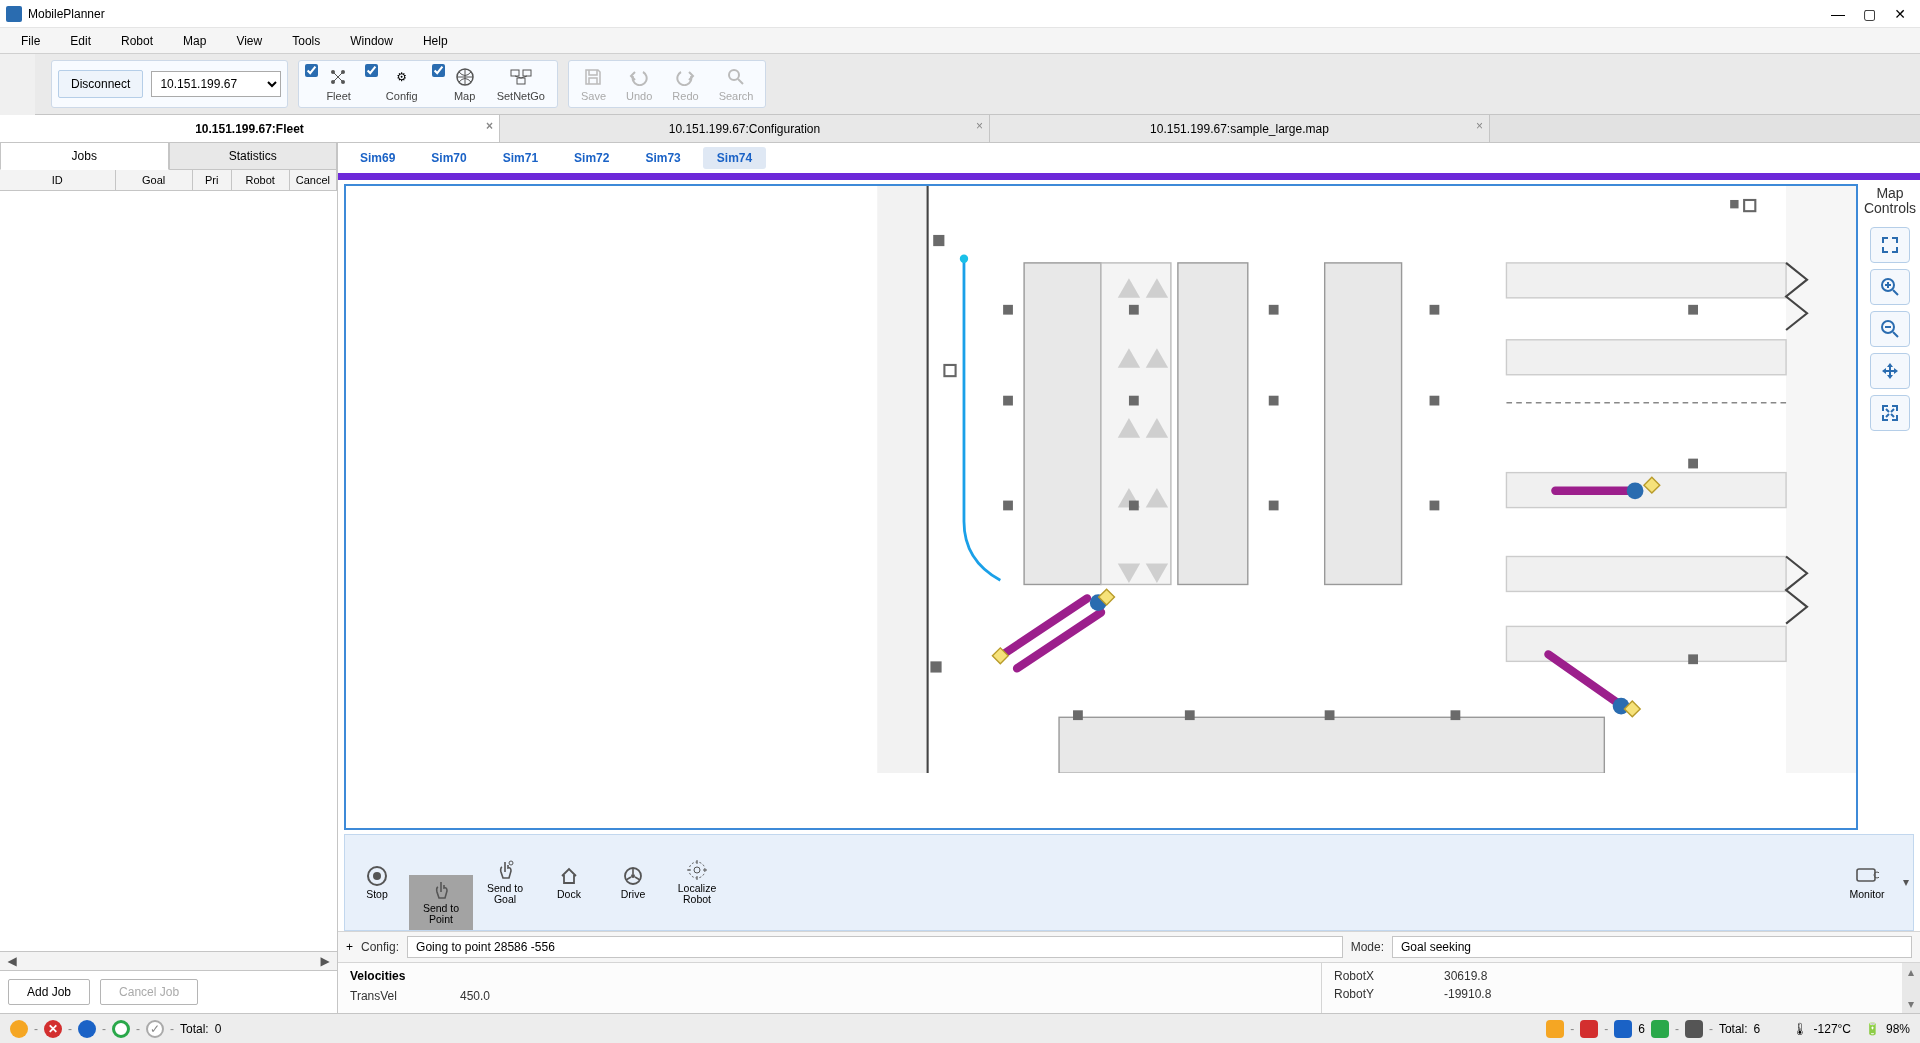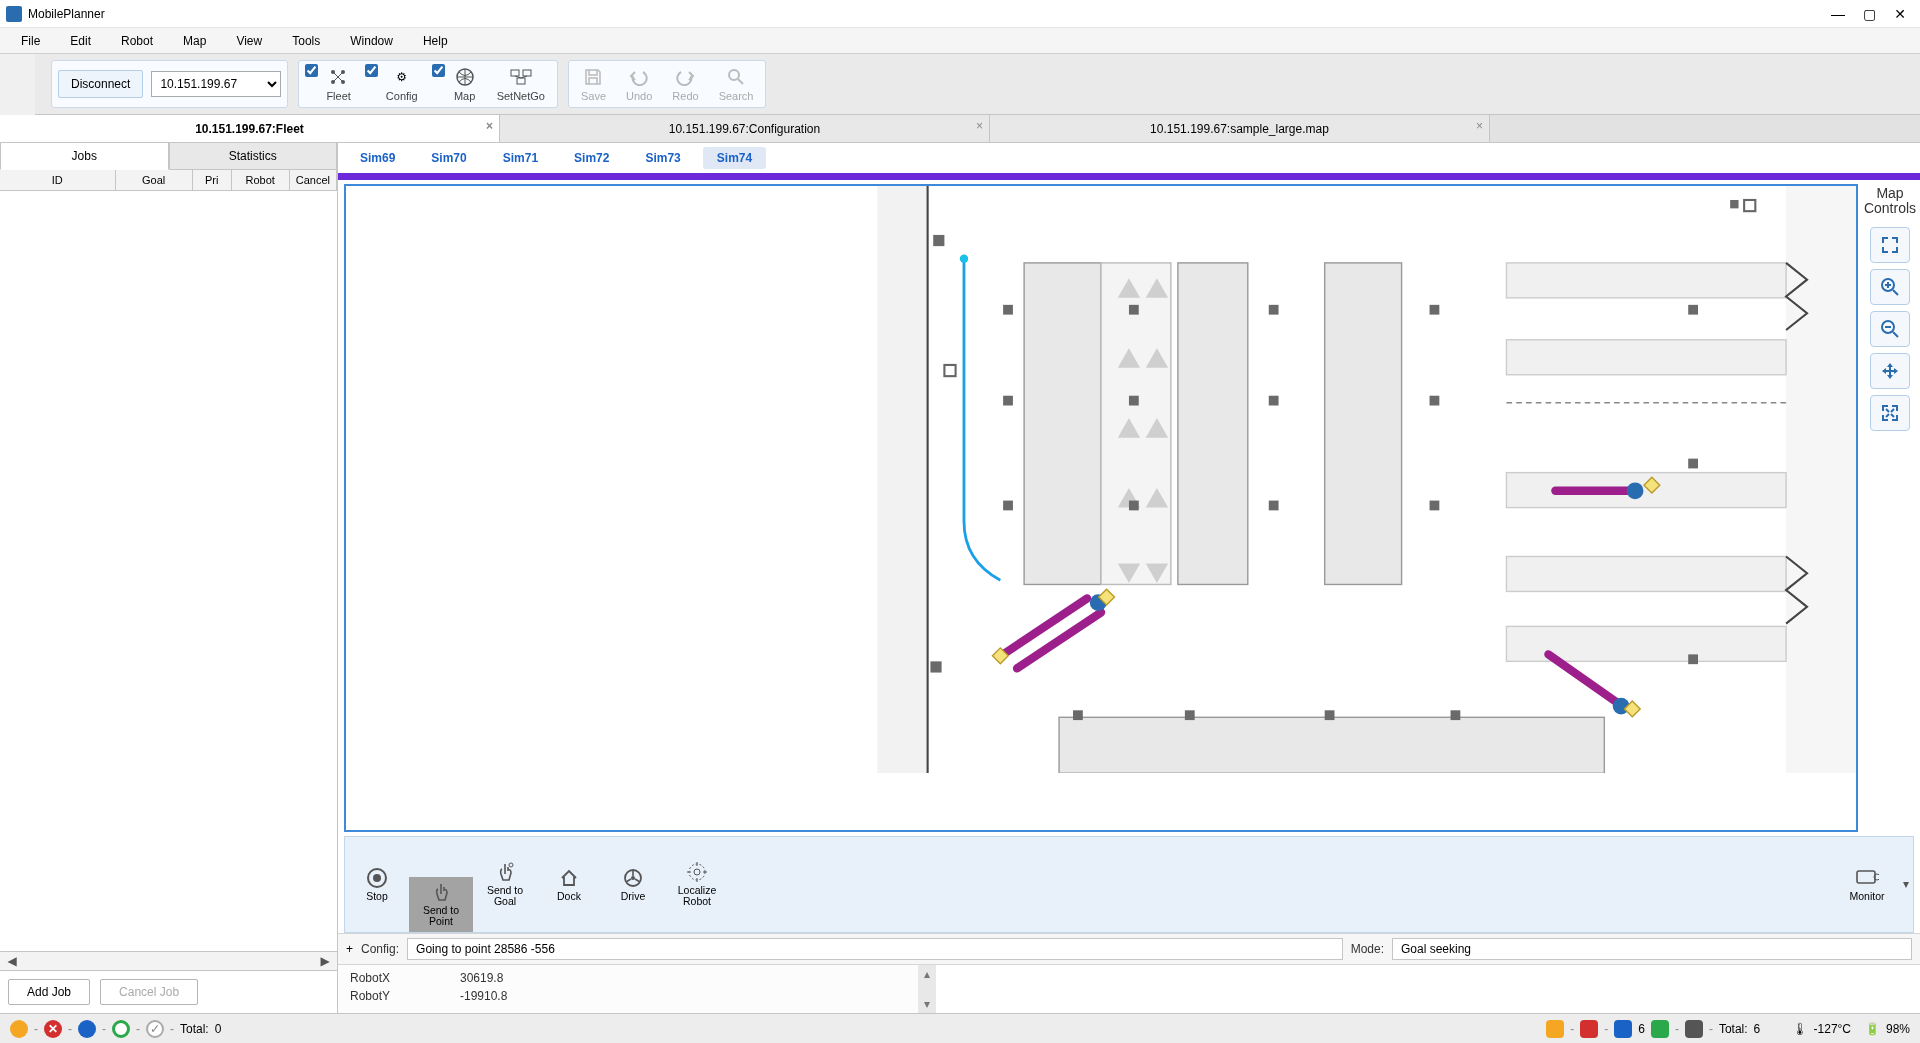--- a/index.html
+++ b/index.html
@@ -461,20 +461,27 @@
 
     <div class="status-row">
       <span>+</span>
       <span class="sl">Config:</span>
       <div class="field wide">Going to point 28586 -556</div>
       <span class="sl">Mode:</span>
       <div class="field" style="min-width:520px">Goal seeking</div>
     </div>
 
     <div class="info-split">
+      <div class="info-left">
+        <div class="info-head">Velocities</div>
+        <div class="kv">
+            <span class="k">TransVel</span>
+            <span>450.0</span>
+          </div>
+      </div>
       <div class="info-right">
         <div class="kv">
             <span class="k">RobotX</span>
             <span>30619.8</span>
           </div>
         <div class="kv">
             <span class="k">RobotY</span>
             <span>-19910.8</span>
           </div>
       </div>

